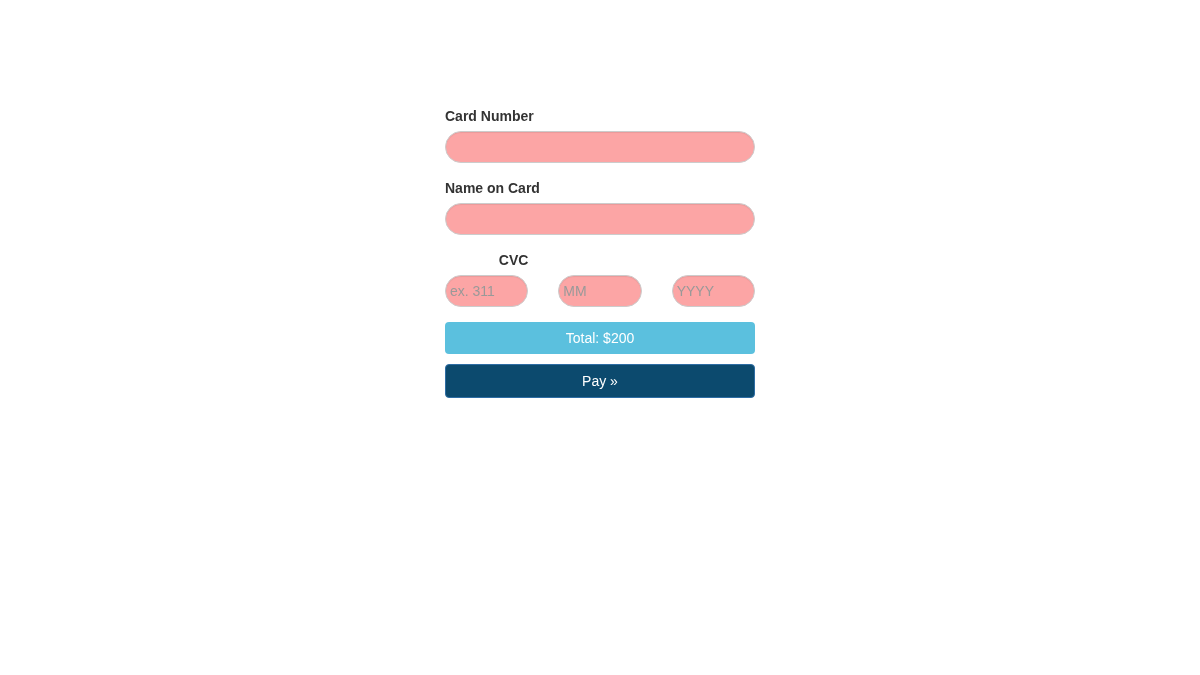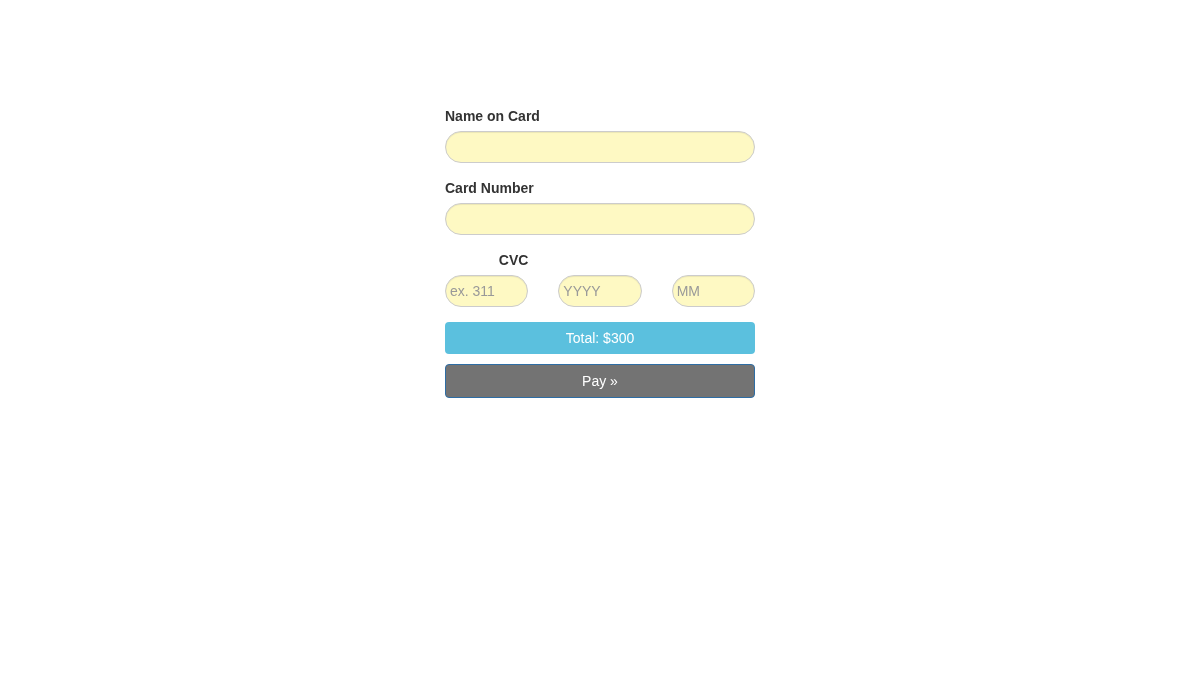--- a/index.html
+++ b/index.html
@@ -29,21 +29,21 @@
       color: #333;
     }
     .form-control {
       display: block;
       width: 100%;
       height: 32px;
       padding: 6px 4px;
       font-size: 14px;
       line-height: 1.42857143;
       color: #555;
-      background-color: #fef9c3;
+      background-color: #fca5a5;
       background-image: none;
       border: 1px solid #ccc;
       border-radius: 16px;
       box-shadow: inset 0 1px 1px rgba(0,0,0,.075);
     }
     .form-control::placeholder {
       color: #999;
     }
     .row {
       display: flex;
@@ -66,21 +66,21 @@
       border-radius: 4px;
       font-size: 14px;
       line-height: 1.42857143;
       margin-bottom: 10px;
     }
     .btn-pay {
       display: block;
       width: 100%;
       padding: 6px 12px;
       text-align: center;
-      background-color: #737373;
+      background-color: #0c4a6e;
       color: #fff;
       border: 1px solid #2e6da4;
       border-radius: 4px;
       font-size: 14px;
       line-height: 1.42857143;
       cursor: pointer;
     }
     .exp-label-row {
       display: flex;
       margin-left: -15px;
@@ -99,45 +99,45 @@
       flex: 0 0 66.666%;
       max-width: 66.666%;
     }
   </style>
 </head>
 <body>
 
 <div class="container">
 
   <div class="form-group">
-    <label>Name on Card</label>
+    <label>Card Number</label>
     <input type="text" class="form-control" value="" style="">
   </div>
 
   <div class="form-group">
-    <label>Card Number</label>
+    <label>Name on Card</label>
     <input type="text" class="form-control" value="" style="">
   </div>
 
   <div class="form-group">
     <div class="exp-label-row">
       <div class="exp-label-col cvc">
         <label>CVC</label>
       </div>
     </div>
     <div class="row">
       <div class="col">
         <input type="text" class="form-control" placeholder="ex. 311" style="">
       </div>
       <div class="col">
-        <input type="text" class="form-control" placeholder="YYYY" style="">
+        <input type="text" class="form-control" placeholder="MM" style="">
       </div>
       <div class="col">
-        <input type="text" class="form-control" placeholder="MM" style="">
+        <input type="text" class="form-control" placeholder="YYYY" style="">
       </div>
     </div>
   </div>
 
-  <div class="total-badge">Total: $300</div>
+  <div class="total-badge">Total: $200</div>
 
   <button class="btn-pay">Pay »</button>
 
 </div>
 
 </body></html>

